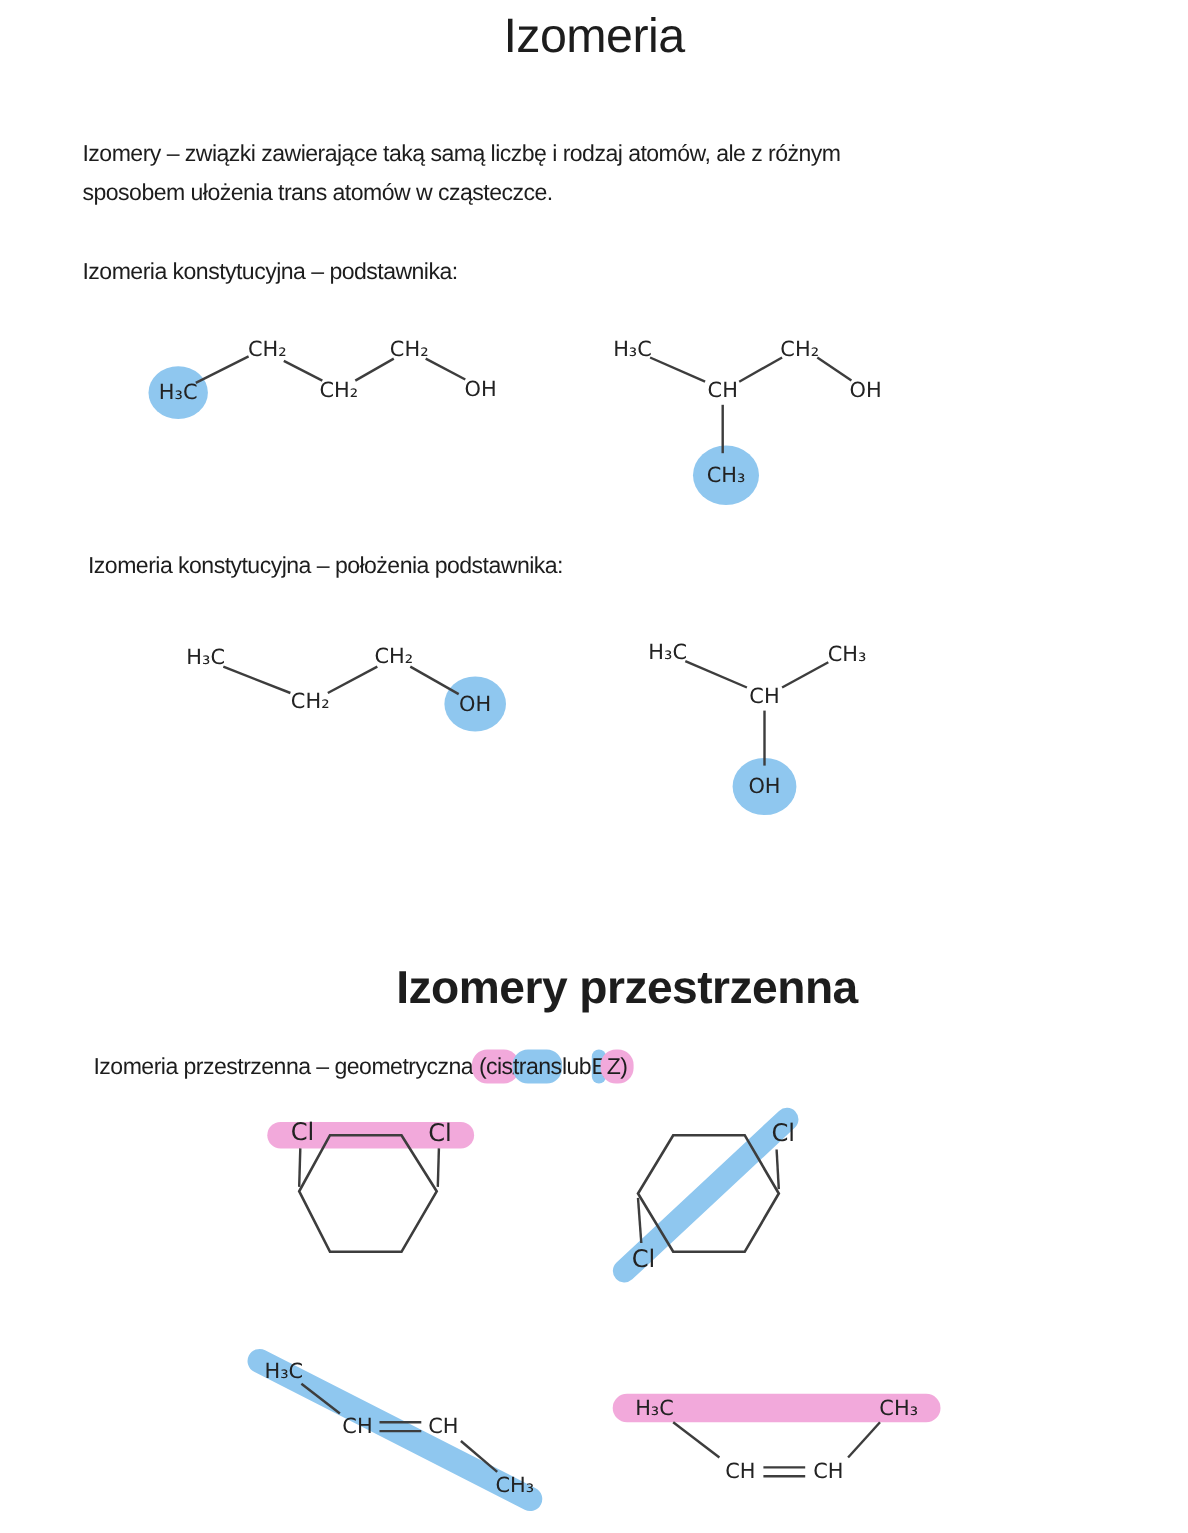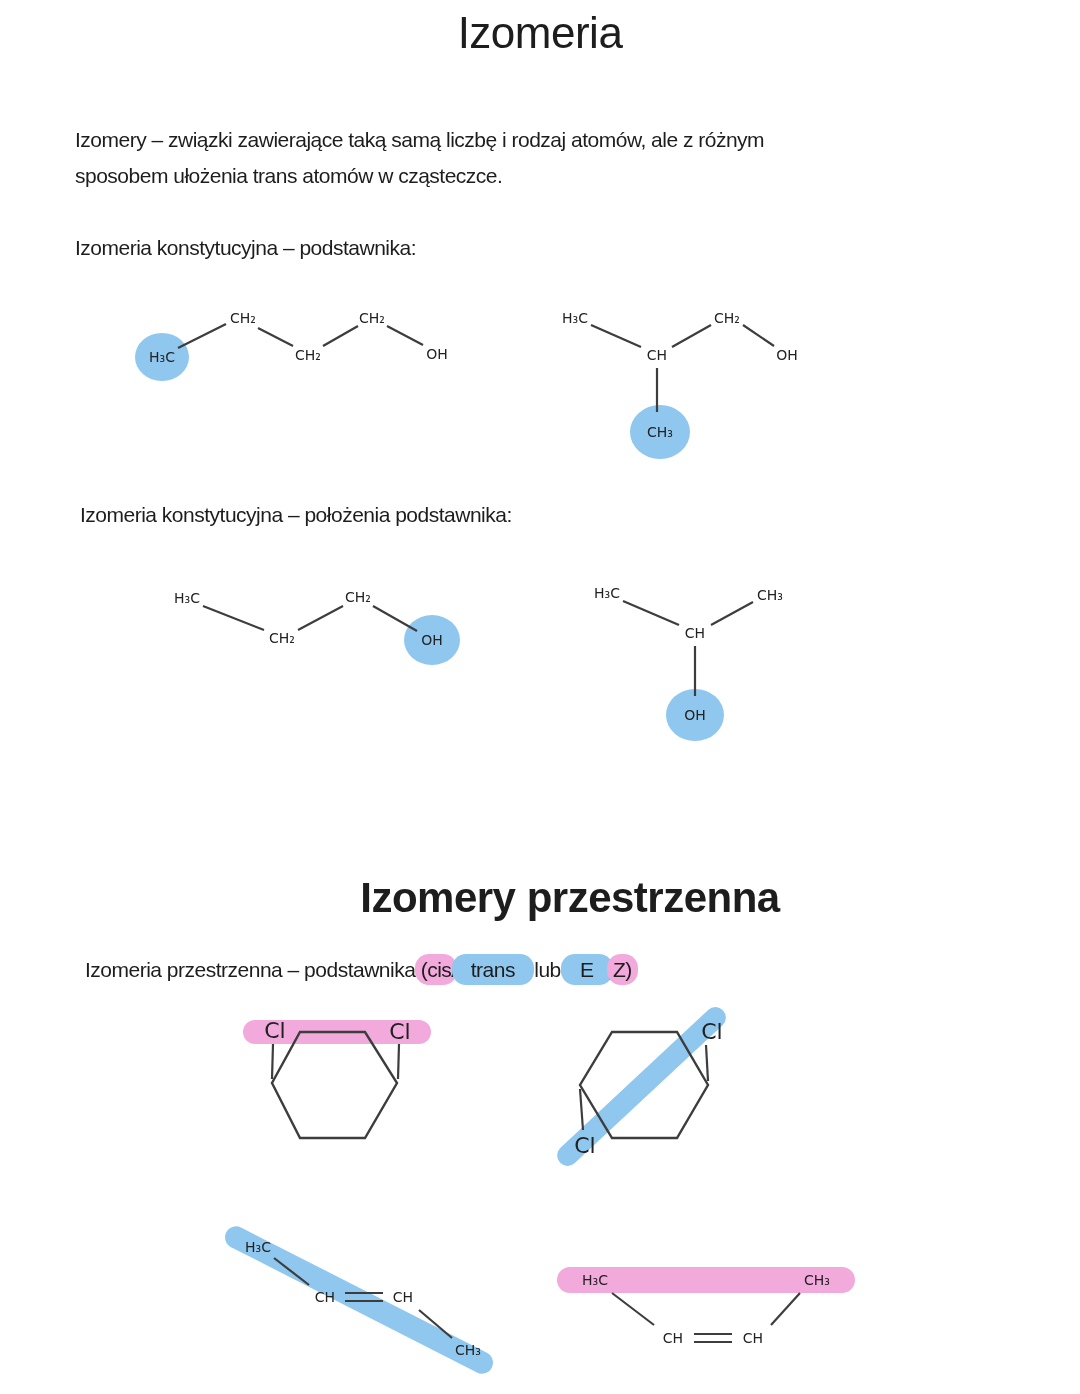--- a/index.html
+++ b/index.html
@@ -16,27 +16,27 @@
     left:0;top:874px;width:1080px;text-align:center;
     font-size:42px;font-weight:bold;letter-spacing:-0.5px;
     padding-left:60px;box-sizing:border-box;
   }
   .bodytext{font-size:21px;letter-spacing:-0.5px;line-height:36px;white-space:nowrap;}
   .intro{left:75px;top:122px;}
   .head-skel{left:75px;top:230px;}
   .head-sub{left:80px;top:497px;}
   .head-geo{left:85px;top:952px;}
   .hl-pink-text{background:var(--highlight-pink);border-radius:14px;padding:4px 6px;margin:-4px -6px;}
-  .hl-blue-text{background:var(--highlight-blue);border-radius:14px;padding:4px 19px;margin:-4px -5px;}
+  .hl-blue-text{background:var(--highlight-blue);border-radius:14px;padding:4px 0;margin:-4px -5px;}
   .mol{position:absolute;}
   .mol svg{position:absolute;left:0;top:0;overflow:visible;}
   .atom{
     position:absolute;transform:translate(-50%,-50%);
     font-family:"DejaVu Sans","Liberation Sans",sans-serif;
-    font-size:14px;color:#222;white-space:nowrap;
+    font-size:19px;color:#222;white-space:nowrap;
   }
   .bondline{stroke:#3d3d3d;stroke-width:2.2;fill:none;}
   .ring{stroke:#3d3d3d;stroke-width:2.4;fill:none;}
   .hl-ellipse{
     position:absolute;background:var(--highlight-blue);border-radius:50%;
   }
   .hl-bar-pink{
     position:absolute;background:var(--highlight-pink);border-radius:13px;
   }
   .hl-bar-blue{
@@ -109,21 +109,21 @@
   </svg>
   <span class="atom" style="left:52px;top:18px;">H₃C</span>
   <span class="atom" style="left:140px;top:58px;">CH</span>
   <span class="atom" style="left:215px;top:20px;">CH₃</span>
   <span class="atom" style="left:140px;top:140px;">OH</span>
 </div>
 
 <div class="abs doc-title2">Izomery przestrzenna</div>
 
 <div class="abs bodytext head-geo">
-  <span>Izomeria przestrzenna – podstawnika </span><span class="hl-pink-text">(cis</span><span>/</span><span class="hl-blue-text">trans</span><span> lub </span><span class="hl-blue-text">E</span><span>,</span><span class="hl-pink-text">Z)</span>
+  <span>Izomeria przestrzenna – geometryczna </span><span class="hl-pink-text">(cis</span><span>/</span><span class="hl-blue-text">trans</span><span> lub </span><span class="hl-blue-text">E</span><span>,</span><span class="hl-pink-text">Z)</span>
 </div>
 
 <div class="mol" style="left:235px;top:1008px;width:210px;height:145px;">
   <div class="hl-bar-pink" style="left:8px;top:12px;width:188px;height:24px;"></div>
   <svg width="210" height="145">
     <polygon class="ring" points="65,24 130,24 162,75 130,130 65,130 37,75"></polygon>
     <line class="bondline" x1="38" y1="36" x2="37" y2="71"></line>
     <line class="bondline" x1="164" y1="36" x2="163" y2="71"></line>
   </svg>
   <span class="atom" style="left:40px;top:22px;font-size:22px;">Cl</span>

